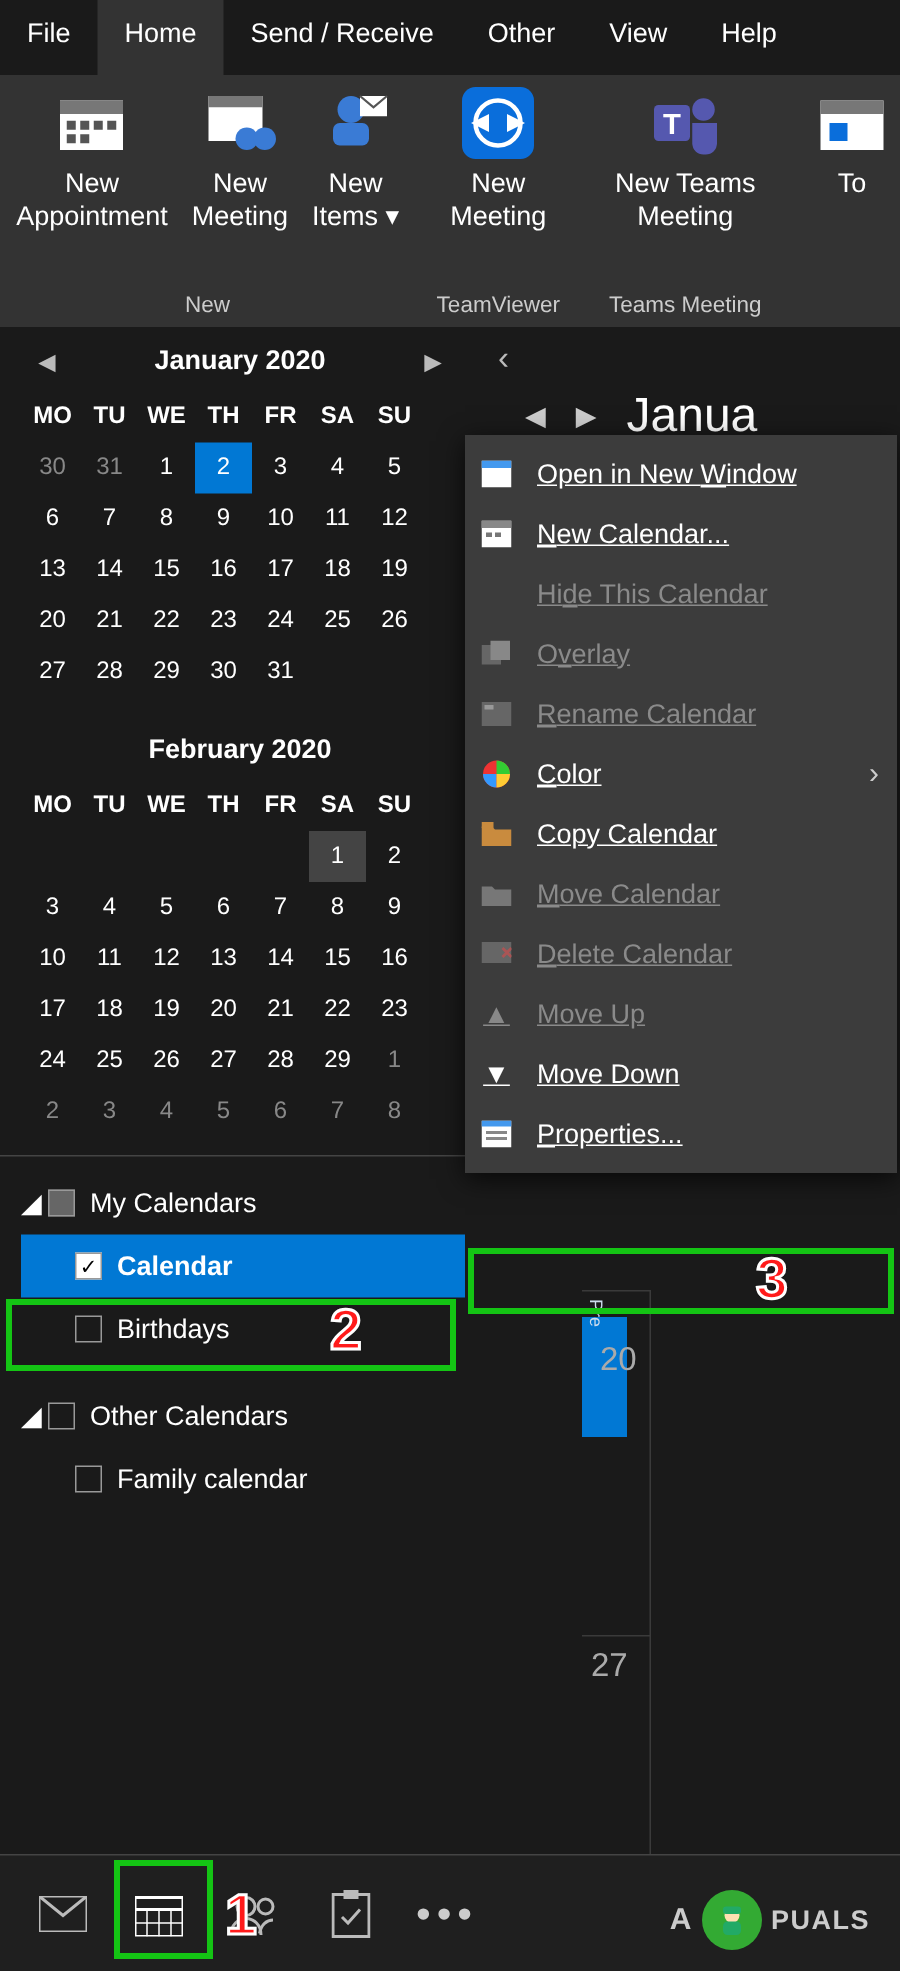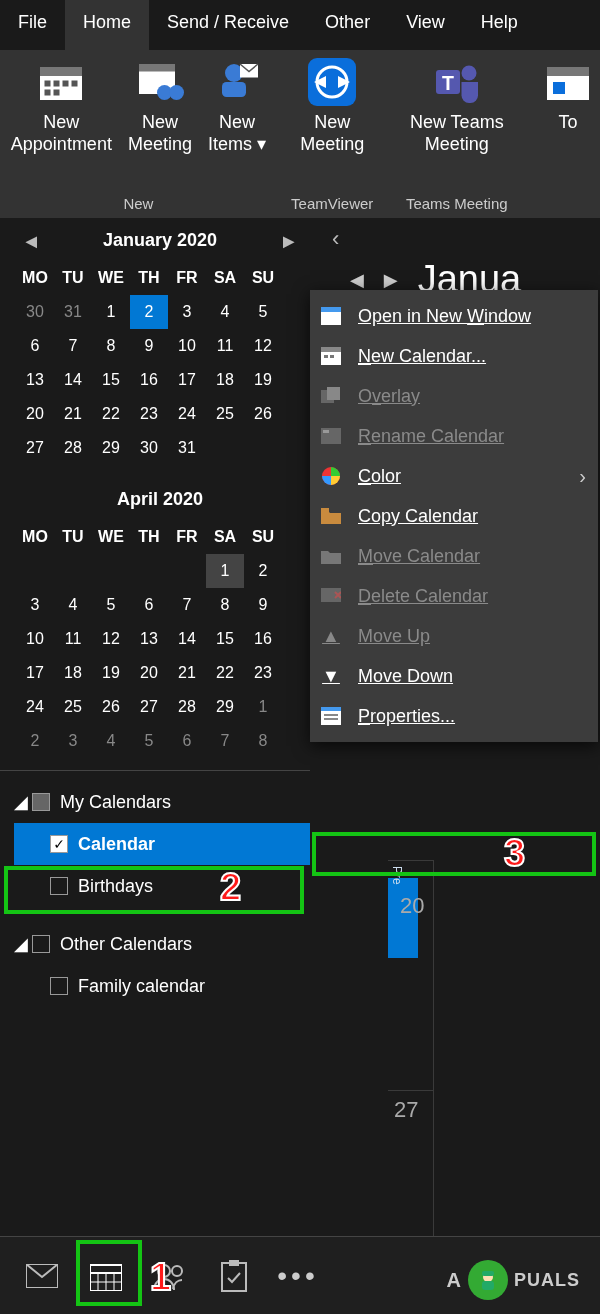--- a/index.html
+++ b/index.html
@@ -47,21 +47,21 @@
   .ctx { position:absolute; left:310px; top:290px; width:288px; background:#3c3c3c; box-shadow:0 4px 16px rgba(0,0,0,.7); padding:6px 0; }
   .ctx-item { display:flex; align-items:center; height:40px; padding:0 16px 0 8px; gap:14px; color:#fff; }
   .ctx-item.disabled { color:#8a8a8a; }
   .ctx-icon { width:26px; display:flex; justify-content:center; }
   .ctx-sub::after{ content:"›"; position:absolute; right:12px; font-size:20px; color:#ccc;}
   .ctx-item { position:relative;text-decoration:underline; }
   .ul { text-decoration: underline; text-decoration-thickness:1px; text-underline-offset:2px;}
   
   .rpane { position:absolute; left:340px; top:218px; right:-60px; }
   .rpane-nav { display:flex; align-items:center; gap:20px; padding:10px 0 20px 10px;}
-  .rpane-title { font-size:38px;text-align:center; }
+  .rpane-title { font-size:32px;text-align:center; }
   .back-caret { position:absolute; left:332px; top:226px; color:#bbb; font-size:22px;}
   
   .daycol { position:absolute; left:388px; top:860px; width:46px; }
   .daycell { border-top:1px solid #3a3a3a; border-right:1px solid #3a3a3a; height:230px; padding:6px; font-size:22px; color:#aaa;}
   .event-strip { position:absolute; left:388px; top:878px; width:30px; height:80px; background:#0178d4; }
   
   .ann { position:absolute; pointer-events:none; }
   .ann.box1 { left:76px; bottom:8px; width:66px; height:66px; border:4px solid #14c414; }
   .ann.box2 { left:4px;  top:866px; width:300px; height:48px; border:4px solid #14c414; }
   .ann.box3 { left:312px; top:832px; width:284px; height:44px; border:4px solid #14c414; }
@@ -215,21 +215,21 @@
         <div>29</div>
         <div>30</div>
         <div>31</div>
         <div></div>
         <div></div>
       </div>
   </div>
 
   <div class="mini-cal">
     <div class="mini-head" style="justify-content:center;">
-      <span>April 2020</span>
+      <span>February 2020</span>
     </div>
     <div class="mini-grid" id="cal2grid">
         <div class="dh">MO</div>
         <div class="dh">TU</div>
         <div class="dh">WE</div>
         <div class="dh">TH</div>
         <div class="dh">FR</div>
         <div class="dh">SA</div>
         <div class="dh">SU</div>
         <div></div>
@@ -334,20 +334,24 @@
         <svg width="20" height="18" viewBox="0 0 20 18">
           <rect width="20" height="18" fill="#fff"></rect>
           <rect width="20" height="5" fill="#888"></rect>
           <rect x="3" y="8" width="4" height="3" fill="#777"></rect>
           <rect x="9" y="8" width="4" height="3" fill="#777"></rect>
         </svg>
       </span>
     <span><span class="ul">N</span><span>ew Calendar...</span></span>
   </div>
   <div class="ctx-item disabled">
+    <span class="ctx-icon"></span>
+    <span><span>Hi</span><span class="ul">d</span><span>e This Calendar</span></span>
+  </div>
+  <div class="ctx-item disabled">
     <span class="ctx-icon">
         <svg width="20" height="18" viewBox="0 0 20 18">
           <rect x="0" y="3" width="13" height="13" fill="#666"></rect>
           <rect x="6" y="0" width="13" height="13" fill="#888"></rect>
         </svg>
       </span>
     <span><span>O</span><span class="ul">v</span><span>erlay</span></span>
   </div>
   <div class="ctx-item disabled">
     <span class="ctx-icon">

